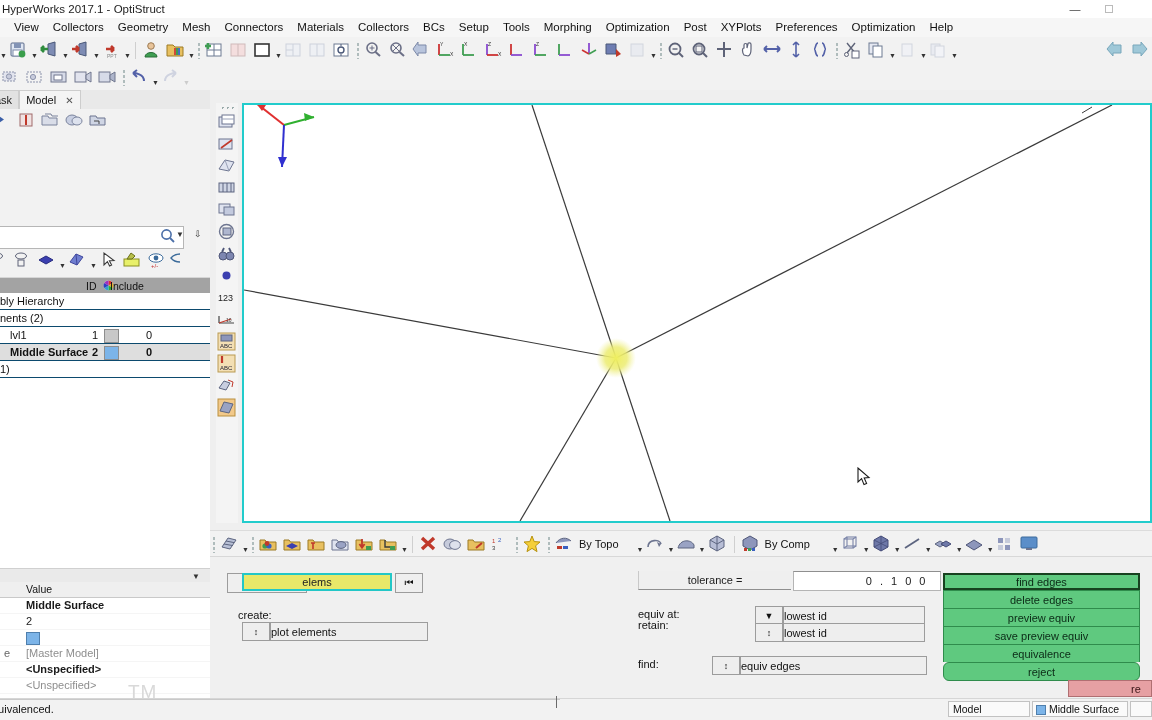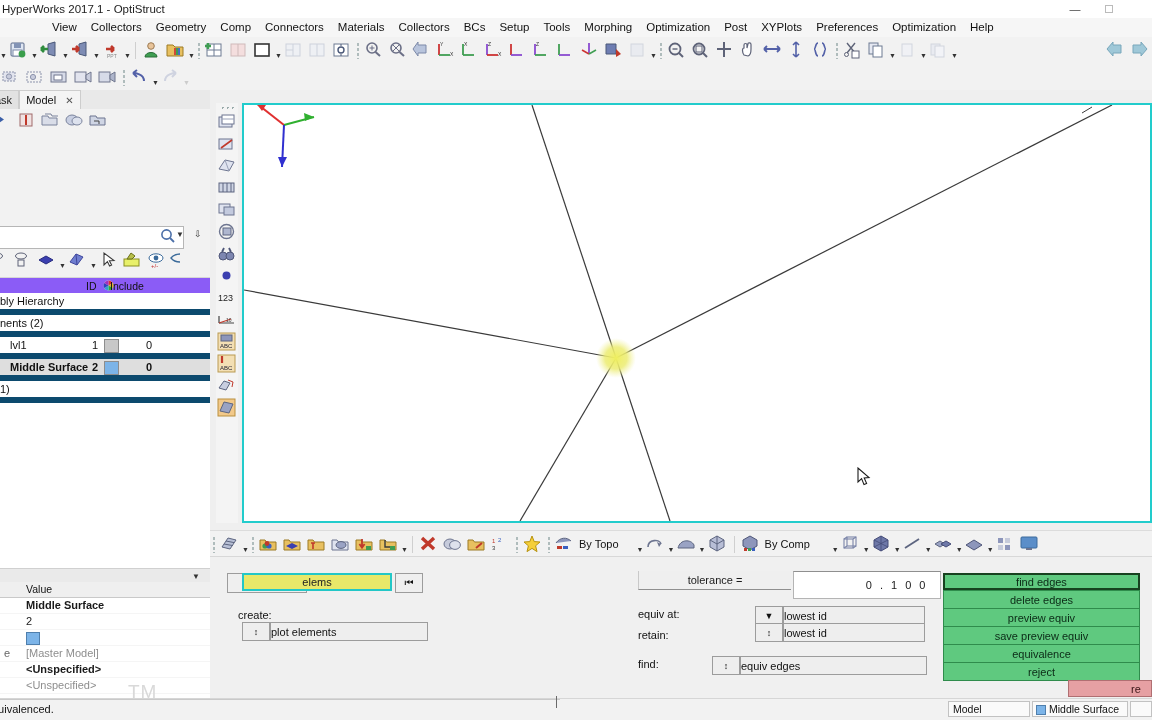--- a/index.html
+++ b/index.html
@@ -23,21 +23,21 @@
   .wbtn{width:34px;height:18px;display:flex;align-items:center;justify-content:center;font-size:11px;color:#444;}
   .wbtn:last-child{width:26px;}
 
   
   .menubar{
     position:absolute;left:0;top:18px;width:1152px;height:19px;
     background:#f6f6f6;display:flex;align-items:center;
     border-bottom:1px solid #ececec;
   }
   .menubar .mi{padding:0 7px;font-size:11.5px;color:#111;white-space:nowrap;line-height:19px;}
-  .menubar .mi:first-child{padding-left:6px;margin-left:46px;}
+  .menubar .mi:first-child{padding-left:14px;}
 
   
   .toolbar{
     position:absolute;left:0;width:1152px;background:#f2f2f2;
     display:flex;align-items:center;
   }
   #tb1{top:37px;height:27px;border-bottom:1px solid #e6e6e6;}
   #tb2{top:64px;height:26px;border-bottom:1px solid #d7d7d7;}
   .ticon{width:22px;height:21px;margin:0 1px;position:relative;flex:0 0 auto;}
   .ticon svg{display:block;}
@@ -59,27 +59,27 @@
   .lp-tb{position:absolute;left:0;width:210px;display:flex;align-items:center;background:#f2f2f2;}
   #lptb1{top:19px;height:22px;}
   #lptb2{top:159px;height:22px;}
 
   .searchrow{position:absolute;left:0;top:135px;width:210px;height:22px;display:flex;align-items:center;}
   .searchbox{position:absolute;left:-8px;top:1px;width:186px;height:19px;background:#fff;border:1px solid #b6b6b6;}
   .srch-ic{position:absolute;left:160px;top:3px;}
   .srch-cv{position:absolute;left:176px;top:5px;font-size:8px;color:#333;}
   .srch-ch{position:absolute;left:194px;top:4px;font-size:9px;color:#333;}
 
-  .hdrrow{position:absolute;left:0;top:187px;width:210px;height:15px;background:#8b5cf6;border-top:1px solid #d6d6d6;border-bottom:3px solid #14b8a6;display:flex;align-items:center;font-size:10.5px;color:#111;}
+  .hdrrow{position:absolute;left:0;top:187px;width:210px;height:15px;background:#a3a3a3;border-top:1px solid #d6d6d6;border-bottom:3px solid #14b8a6;display:flex;align-items:center;font-size:10.5px;color:#111;}
   .hdr-id{position:absolute;left:86px;}
   .hdr-clr{position:absolute;left:103px;top:2px;}
   .hdr-inc{position:absolute;left:110px;}
 
   .tree{position:absolute;left:0;top:203px;width:210px;height:275px;background:#fff;}
-  .trow{position:relative;height:16px;line-height:16px;font-size:11px;color:#111;border-bottom:6px solid #0c4a6e;}
+  .trow{position:relative;height:16px;line-height:16px;font-size:11px;color:#111;border-bottom:1px solid #0c4a6e;}
   .trow .lbl{position:absolute;left:0;white-space:nowrap;}
   .trow .id{position:absolute;left:80px;width:18px;text-align:right;}
   .trow .sw{position:absolute;left:104px;top:2px;width:13px;height:12px;border:1px solid #8d8d8d;}
   .trow .inc{position:absolute;left:140px;width:12px;text-align:right;}
   .trow.sel{background:#dedede;font-weight:bold;}
   .tfill{position:absolute;left:0;top:280px;width:210px;height:197px;background:#fff;}
   .tfill .ln{height:16px;border-bottom:1px solid #f4f4f4;}
 
   .splitter{position:absolute;left:0;top:478px;width:210px;height:14px;background:#eaeaea;border-top:1px solid #d0d0d0;border-bottom:1px solid #d0d0d0;}
   .splitter .arrow{position:absolute;right:10px;top:3px;font-size:8px;color:#333;}
@@ -132,29 +132,29 @@
 
   .lbl{position:absolute;font-size:11px;color:#111;white-space:nowrap;}
   .spin{position:absolute;width:26px;height:17px;background:#eeeeee;border:1px solid #9c9c9c;
         display:flex;align-items:center;justify-content:center;font-size:9px;color:#111;}
   .btnflat{position:absolute;height:17px;background:#eeeeee;border:1px solid #9c9c9c;
         display:flex;align-items:center;font-size:11px;color:#111;}
 
   .tolbtn{position:absolute;left:428px;top:14px;width:152px;height:18px;background:#efefef;
           border-bottom:1px solid #8f8f8f;border-left:1px solid #c9c9c9;
           display:flex;align-items:center;justify-content:center;font-size:11px;}
-  .tolval{position:absolute;left:583px;top:14px;width:148px;height:28px;background:#ffffff;
+  .tolval{position:absolute;left:583px;top:14px;width:148px;height:20px;background:#ffffff;
           border:1px solid #b4b4b4;border-top-color:#8f8f8f;
           display:flex;align-items:center;justify-content:flex-end;font-size:11px;
           letter-spacing:2.5px;padding-right:12px;box-sizing:border-box;}
 
   .greenstack{position:absolute;left:717px;top:16px;width:197px;padding-left:16px;}
   .gbtn{height:17px;background:#5fc97f;border:1px solid #2f8c4c;border-bottom:none;
         display:flex;align-items:center;justify-content:center;font-size:11px;color:#0b2a16;}
-  .gbtn:last-child{border-bottom:1px solid #2f8c4c;}
+  .gbtn:last-child{border-bottom:1px solid #2f8c4c;border-radius:6px;}
   .gbtn.focus{border:2px solid #17421f;box-sizing:border-box;}
   .redbtn{position:absolute;left:858px;top:123px;width:84px;height:17px;background:#e6a0a3;
           border:1px solid #b06f72;display:flex;align-items:center;justify-content:flex-start;
           padding-left:62px;box-sizing:border-box;font-size:11px;color:#3a1416;overflow:hidden;}
 
   
   .statusbar{position:absolute;left:0;top:698px;width:1152px;height:22px;background:#f2f2f2;border-top:1px solid #d6d6d6;}
   .statusmsg{position:absolute;left:-8px;top:4px;font-size:11px;color:#111;white-space:nowrap;}
   .statusfield{position:absolute;top:2px;height:16px;background:#fafafa;border:1px solid #c2c2c2;
                font-size:10.5px;color:#111;display:flex;align-items:center;padding-left:4px;box-sizing:border-box;}
@@ -176,21 +176,21 @@
           </svg>
       </div>
       <div class="wbtn"></div>
     </div>
   </div>
 
   <div class="menubar">
     <div class="mi">View</div>
     <div class="mi">Collectors</div>
     <div class="mi">Geometry</div>
-    <div class="mi">Comp</div>
+    <div class="mi">Mesh</div>
     <div class="mi">Connectors</div>
     <div class="mi">Materials</div>
     <div class="mi">Collectors</div>
     <div class="mi">BCs</div>
     <div class="mi">Setup</div>
     <div class="mi">Tools</div>
     <div class="mi">Morphing</div>
     <div class="mi">Optimization</div>
     <div class="mi">Post</div>
     <div class="mi">XYPlots</div>
@@ -1041,21 +1041,21 @@
     </div>
 
     <div class="lbl" style="left:428px;top:51px;">equiv at:</div>
     <div class="spin" style="left:545px;top:49px;">
       <span>▼</span>
     </div>
     <div class="btnflat" style="left:573px;top:49px;width:140px;">
       <span>lowest id</span>
     </div>
 
-    <div class="lbl" style="left:428px;top:72px;">retain:</div>
+    <div class="lbl" style="left:428px;top:62px;">retain:</div>
     <div class="spin" style="left:545px;top:66px;">
       <span>↕</span>
     </div>
     <div class="btnflat" style="left:573px;top:66px;width:140px;">
       <span>lowest id</span>
     </div>
 
     <div class="lbl" style="left:428px;top:101px;">find:</div>
     <div class="spin" style="left:502px;top:99px;">
       <span>↕</span>

